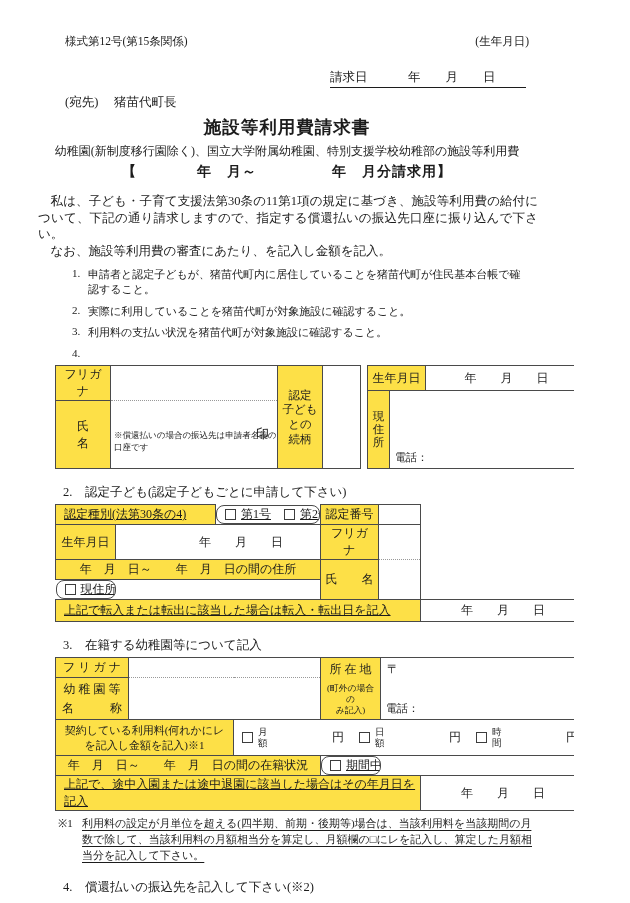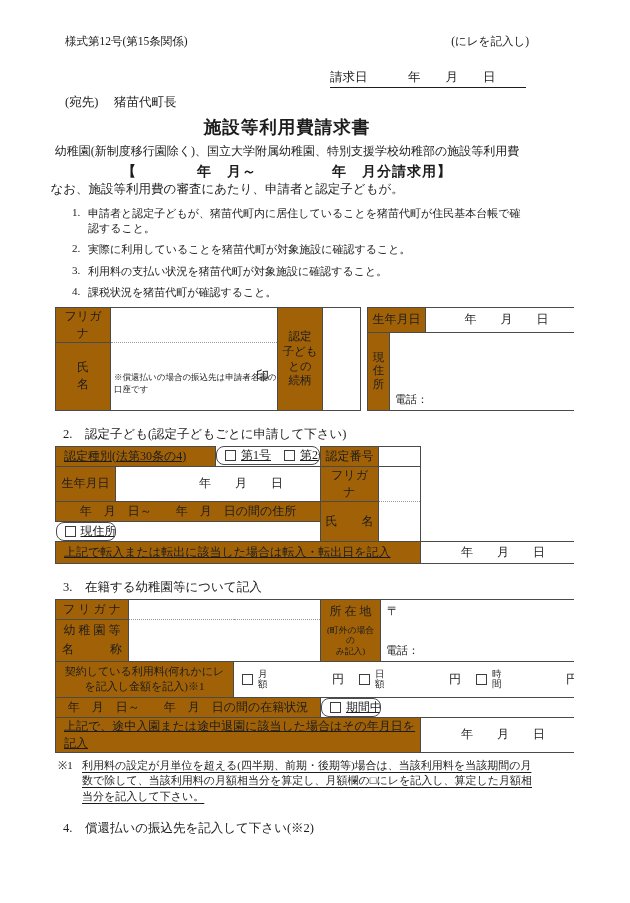--- a/index.html
+++ b/index.html
@@ -26,21 +26,21 @@
   .intro.first { margin-top:12px; }
 
   .consent { margin:8px 45px 0 72px; font-size:11px; }
   .citem { display:flex; margin-bottom:6.5px; }
   .citem .cnum { width:16px; flex:none; }
 
   .sec-h { margin:15px 0 3px 63px; font-size:12.5px; }
 
   table { border-collapse:collapse; table-layout:fixed; margin-left:55px; }
   td { border:1px solid #4a4a4a; padding:0 4px; font-size:12px; vertical-align:middle; overflow:hidden; }
-  .g { background:#a16207; }
+  .g { background:#fde047; }
   .pre { white-space:pre-line; }
   .ctr { text-align:center; }
   .h20 { height:20px; } .h22 { height:22px; }
   .h42 { height:42px; } .h68 { height:68px; } .h36 { height:36px; }
   .dot-b { border-bottom:1px dotted #999 !important; }
   .dot-t { border-top:1px dotted #999 !important; }
 
   .s1wrap { display:flex; gap:6px; }
   .s1wrap table { margin-left:0; }
   .s1wrap { margin-left:55px; }
@@ -80,51 +80,51 @@
 
   .sp-l { padding-left:8px;text-decoration:underline; }
 </style>
 </head>
 <body>
 
 <div class="page">
 
   <div class="toprow">
     <span>様式第12号(第15条関係)</span>
-    <span>(にレを記入し)</span>
+    <span>(生年月日)</span>
   </div>
 
   <div class="reqdate">
     <span class="lbl">請求日</span>
     <span class="val">年　　月　　日</span>
   </div>
 
   <div class="addressee">(宛先)　 猪苗代町長</div>
   <div class="title">施設等利用費請求書</div>
   <div class="subtitle">幼稚園(新制度移行園除く)、国立大学附属幼稚園、特別支援学校幼稚部の施設等利用費</div>
   <div class="period">【　　　　年　月～　　　　　年　月分請求用】</div>
 
-  <p class="intro" style="margin-top:0">　なお、施設等利用費の審査にあたり、申請者と認定子どもが。</p>
+  <p class="intro first">　私は、子ども・子育て支援法第30条の11第1項の規定に基づき、施設等利用費の給付について、下記の通り請求しますので、指定する償還払いの振込先口座に振り込んで下さい。</p>
+  <p class="intro" style="margin-top:0">　なお、施設等利用費の審査にあたり、を記入し金額を記入。</p>
 
   <div class="consent">
     <div class="citem">
       <span class="cnum">1.</span>
       <span>申請者と認定子どもが、猪苗代町内に居住していることを猪苗代町が住民基本台帳で確認すること。</span>
     </div>
     <div class="citem">
       <span class="cnum">2.</span>
       <span>実際に利用していることを猪苗代町が対象施設に確認すること。</span>
     </div>
     <div class="citem">
       <span class="cnum">3.</span>
       <span>利用料の支払い状況を猪苗代町が対象施設に確認すること。</span>
     </div>
     <div class="citem">
       <span class="cnum">4.</span>
-      <span>課税状況を猪苗代町が確認すること。</span>
     </div>
   </div>
 
   <div class="s1wrap">
     <table style="width:305px">
       <colgroup>
           <col style="width:55px">
           <col style="width:167px">
           <col style="width:45px">
           <col style="width:38px">

